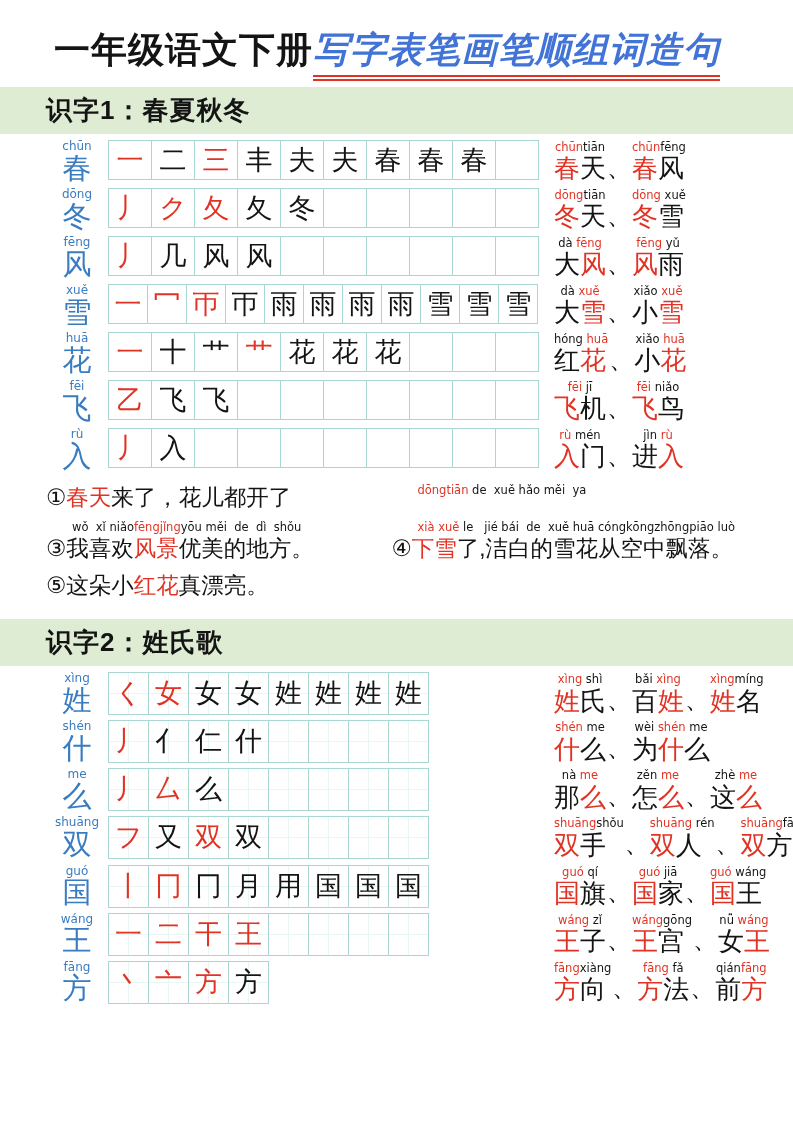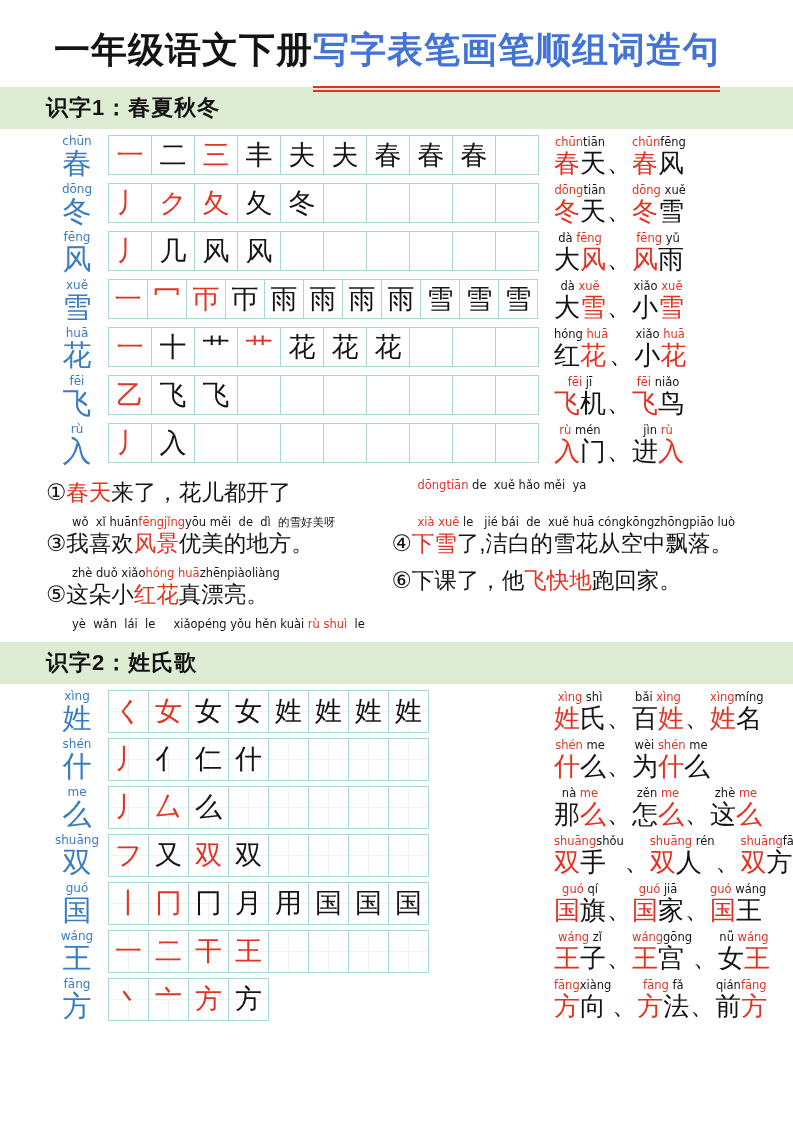--- a/index.html
+++ b/index.html
@@ -11,24 +11,24 @@
     --ink:#141414;
   }
   *{margin:0;padding:0;box-sizing:border-box;}
   html,body{background:#ffffff;}
   body{font-family:"Liberation Sans","DejaVu Sans",sans-serif;color:var(--ink);}
   .page{position:relative;width:793px;height:1122px;background:#fff;overflow:hidden;margin:0 auto;}
 
   
   .title{padding:26px 0 8px 54px;font-size:36px;font-weight:bold;letter-spacing:1px;white-space:nowrap;}
   .t-black{color:var(--ink);}
-  .t-blue{color:var(--title-blue);border-bottom:6px double var(--red);padding-bottom:16px;}
+  .t-blue{color:var(--title-blue);border-bottom:6px double var(--red);padding-bottom:5px;font-style:italic;}
 
   
-  .sec-header{background:var(--green);font-size:22px;font-weight:bold;padding:6px 0 6px 46px;margin:4px 0 6px 0;letter-spacing:1px;}
+  .sec-header{background:var(--green);font-size:26px;font-weight:bold;padding:6px 0 6px 46px;margin:4px 0 6px 0;letter-spacing:1px;}
 
   
   .rows{padding-left:46px;}
   .char-row{display:flex;align-items:flex-start;margin-bottom:5px;}
   .char-col{width:62px;text-align:center;flex:0 0 62px;}
   .char-pinyin{font-size:12px;color:var(--char-blue);line-height:1.05;font-family:"DejaVu Sans",sans-serif;}
   .char-hanzi{font-size:29px;color:var(--char-blue);line-height:1.05;}
   .grid-zone{width:446px;flex:0 0 446px;}
   .stroke-grid{display:flex;}
   .stroke-cell{
@@ -374,36 +374,33 @@
         </div>
       </div>
     <div class="sentences" id="sents-0">
         <div class="sentence">
           <div class="s-tx"><span class="b">①</span><span class="r">春天</span><span class="b">来了，花儿都开了</span></div>
         </div>
         <div class="sentence">
           <div class="s-py"><span class="r">dōngtiān</span><span class="b"> de  xuě hǎo měi  ya</span></div>
         </div>
         <div class="sentence">
-          <div class="s-py"><span class="b">wǒ  xǐ huān</span><span class="r">fēngjǐng</span><span class="b">yōu měi  de  dì  的雪好美呀</span></div>
+          <div class="s-py"><span class="b">wǒ  xǐ niǎo</span><span class="r">fēngjǐng</span><span class="b">yōu měi  de  dì  shǒu</span></div>
           <div class="s-tx"><span class="b">③</span><span class="b">我喜欢</span><span class="r">风景</span><span class="b">优美的地方。</span></div>
         </div>
         <div class="sentence">
           <div class="s-py"><span class="r">xià xuě</span><span class="b"> le   jié bái  de  xuě huā cóngkōngzhōngpiāo luò</span></div>
           <div class="s-tx"><span class="b">④</span><span class="r">下雪</span><span class="b">了,洁白的雪花从空中飘落。</span></div>
         </div>
         <div class="sentence">
-          <div class="s-py"><span class="b">zhè duǒ xiǎo</span><span class="r">hóng huā</span><span class="b">zhēnpiàoliàng</span></div>
           <div class="s-tx"><span class="b">⑤</span><span class="b">这朵小</span><span class="r">红花</span><span class="b">真漂亮。</span></div>
         </div>
         <div class="sentence">
-          <div class="s-tx"><span class="b">⑥</span><span class="b">下课了，他</span><span class="r">飞快地</span><span class="b">跑回家。</span></div>
         </div>
         <div class="sentence">
-          <div class="s-py"><span class="b">yè  wǎn  lái  le     xiǎopéng yǒu hěn kuài </span><span class="r">rù shuì</span><span class="b">  le</span></div>
         </div>
       </div>
   </section>
 
   <section class="sec-1">
     <div class="sec-header">识字2：姓氏歌</div>
     <div class="rows" id="rows-1">
         <div class="char-row">
           <div class="char-col">
             <div class="char-pinyin">xìng</div>

